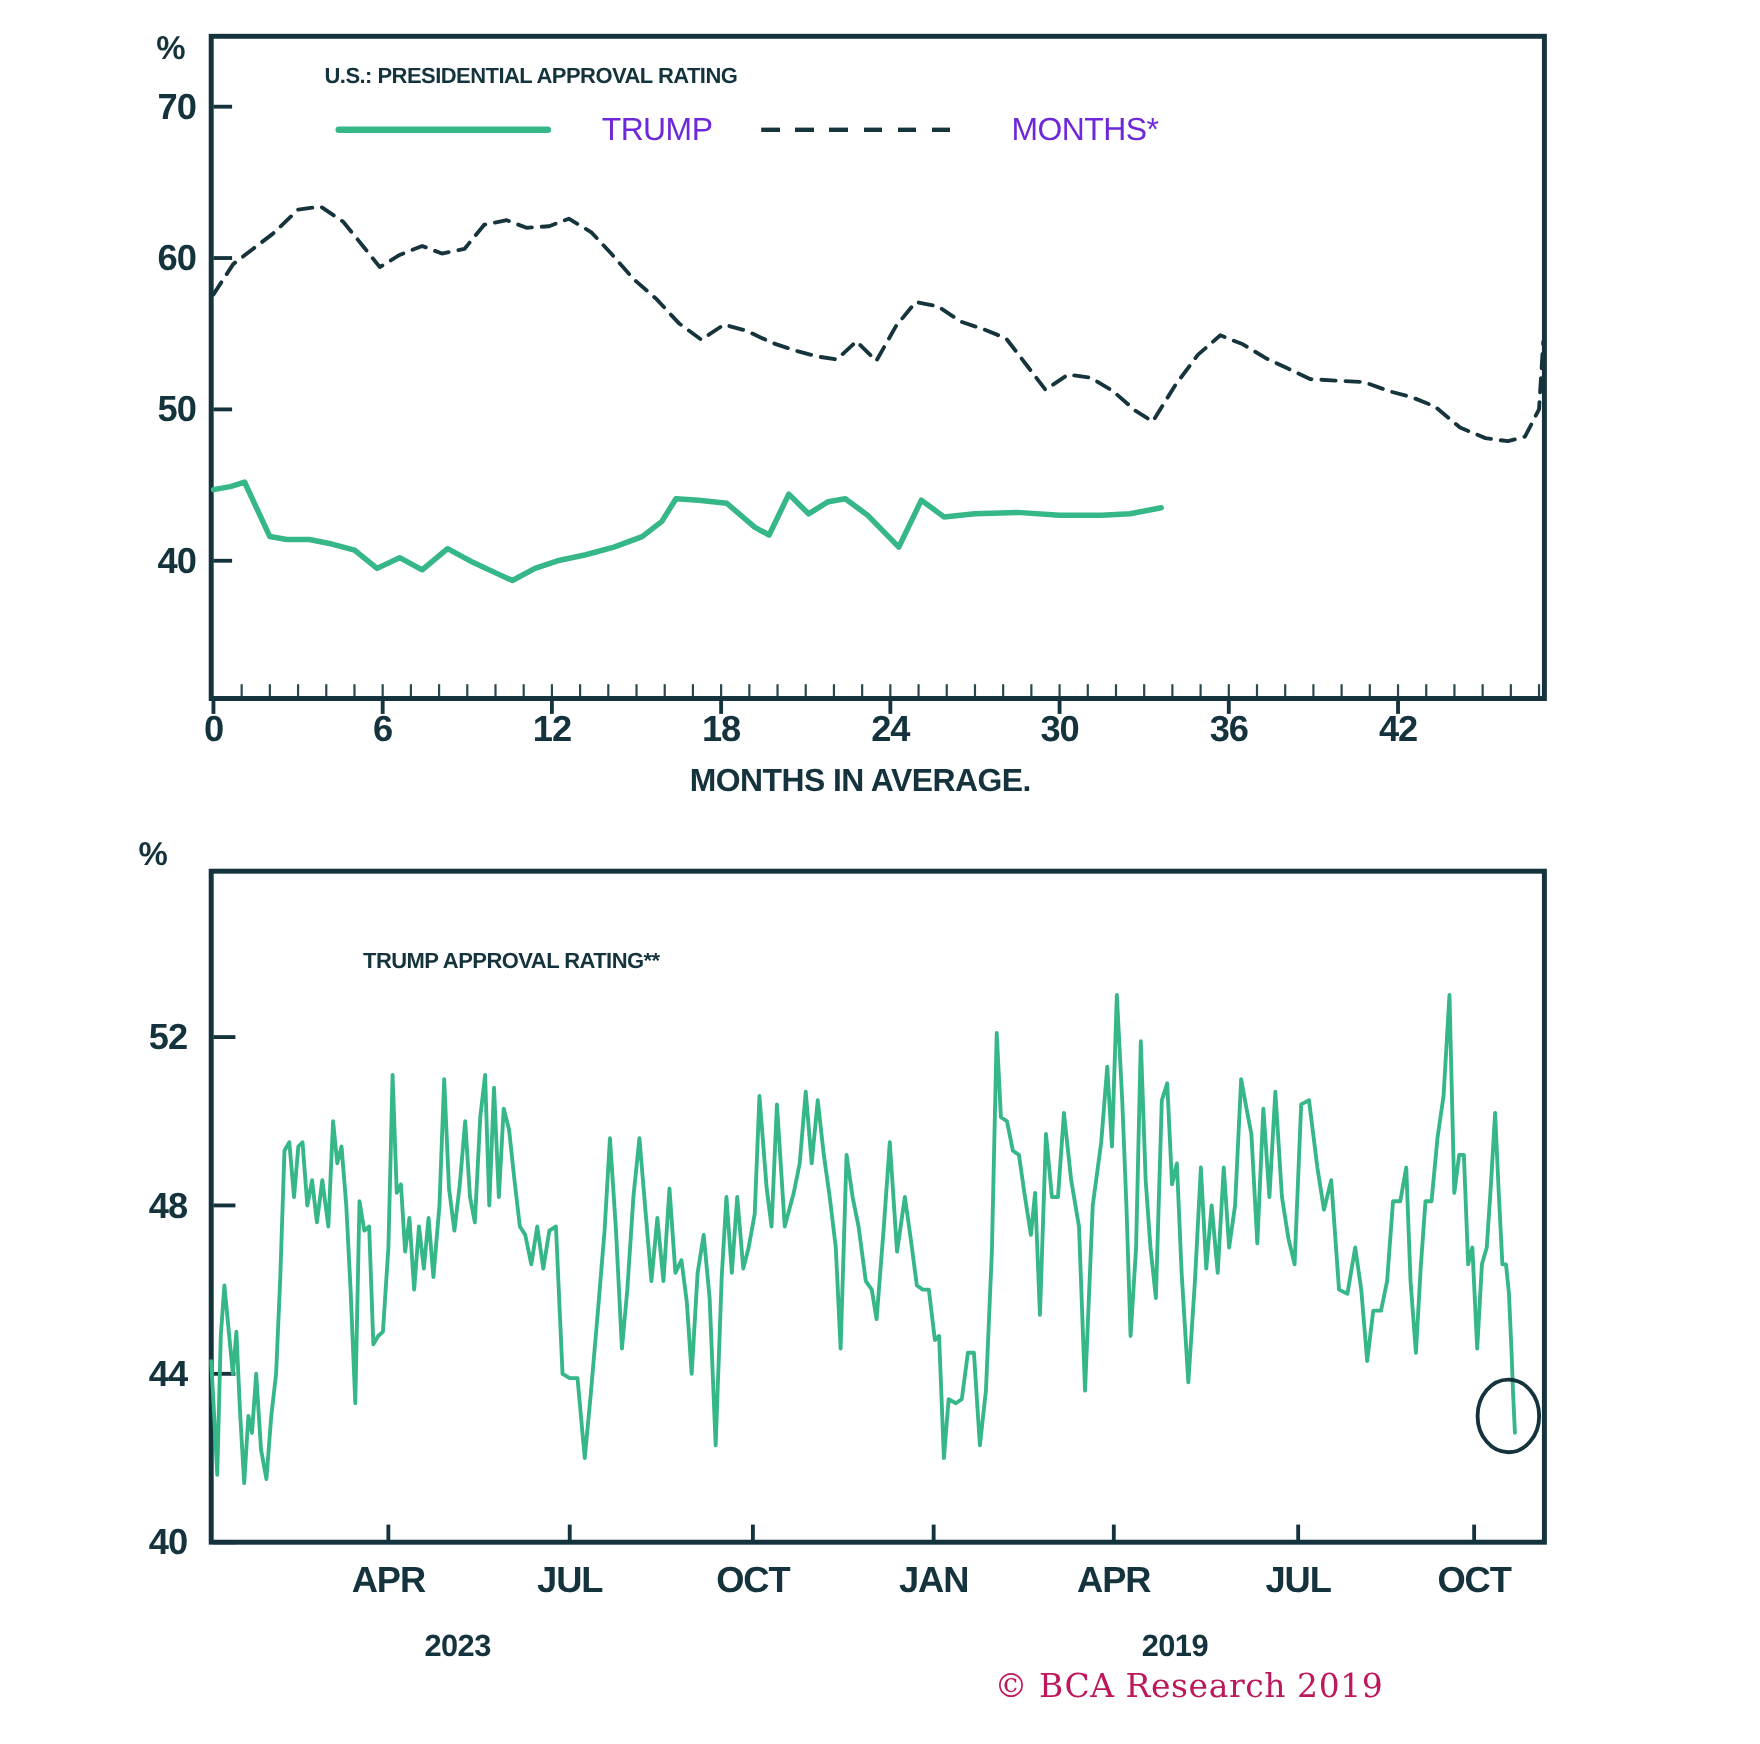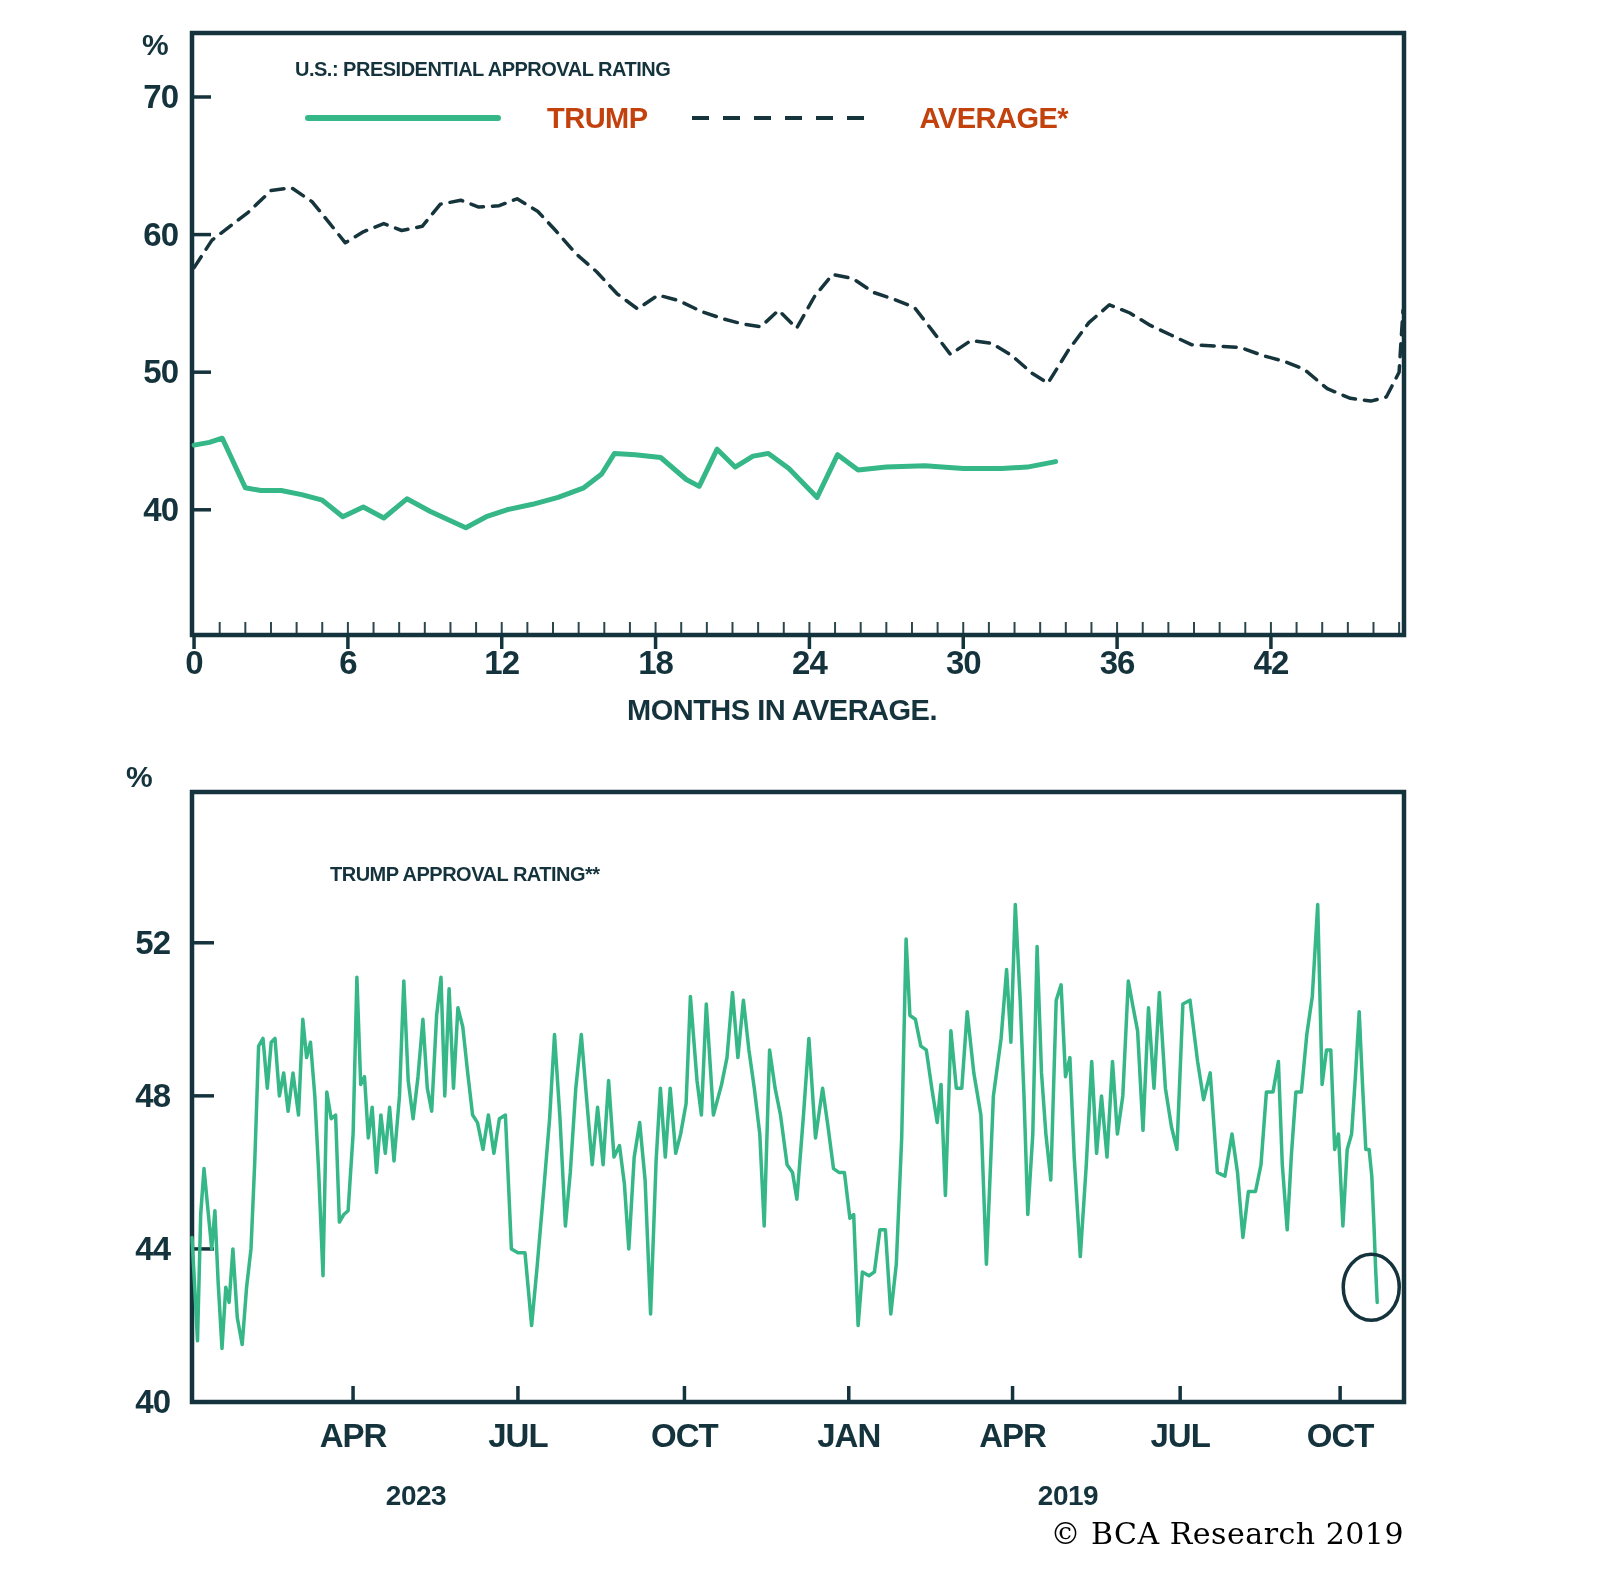--- a/index.html
+++ b/index.html
@@ -7,38 +7,38 @@
         font-family:"Liberation Sans",sans-serif;overflow:hidden;}
   .txt{position:absolute;color:#14333c;font-weight:bold;letter-spacing:-0.5px;white-space:nowrap;}
   .title{font-size:20px;}
   .unit{font-size:30px;}
   .caption{font-size:29px;}
   .year{font-size:28px;}
   .legend{position:absolute;left:305px;top:101px;display:flex;align-items:center;height:34px;}
   .swatch-solid{width:196px;height:6px;background:#35b787;border-radius:3px;}
   .swatch-dashed{width:182px;height:4px;margin-left:44px;
       background:repeating-linear-gradient(90deg,#16343c 0 17px,transparent 17px 31px);}
-  .legend-label{font-size:29px;font-weight:bold;color:#c2410c;letter-spacing:-0.5px;margin-left:46px;}
-  .credit{position:absolute;right:196px;top:1516px;width:500px;text-align:right;
-      font-family:"DejaVu Serif",serif;font-size:30px;color:#000000;letter-spacing:0.5px;}
+  .legend-label{font-size:29px;font-weight:normal;color:#6d28d9;letter-spacing:-0.5px;margin-left:46px;}
+  .credit{position:absolute;right:196px;top:1516px;width:500px;text-align:left;
+      font-family:"DejaVu Serif",serif;font-size:30px;color:#be185d;letter-spacing:0.5px;}
   svg{position:absolute;left:0;top:0;}
 </style>
 </head>
 <body>
 
 <div class="page">
 
   <div class="txt unit" style="left:142px;top:28px;">%</div>
   <div class="txt title" style="left:295px;top:58px;">U.S.: PRESIDENTIAL APPROVAL RATING</div>
 
   <div class="legend">
     <div class="swatch-solid"></div>
     <div class="legend-label">TRUMP</div>
     <div class="swatch-dashed"></div>
-    <div class="legend-label">AVERAGE*</div>
+    <div class="legend-label">MONTHS*</div>
   </div>
 
   <div class="txt caption" style="left:782px;top:694px;transform:translateX(-50%);">MONTHS IN AVERAGE.</div>
 
   <div class="txt unit" style="left:126px;top:760px;">%</div>
   <div class="txt title" style="left:330px;top:863px;">TRUMP APPROVAL RATING**</div>
 
   <div class="txt year" style="left:416px;top:1480px;transform:translateX(-50%);">2023</div>
   <div class="txt year" style="left:1068px;top:1480px;transform:translateX(-50%);">2019</div>
 

